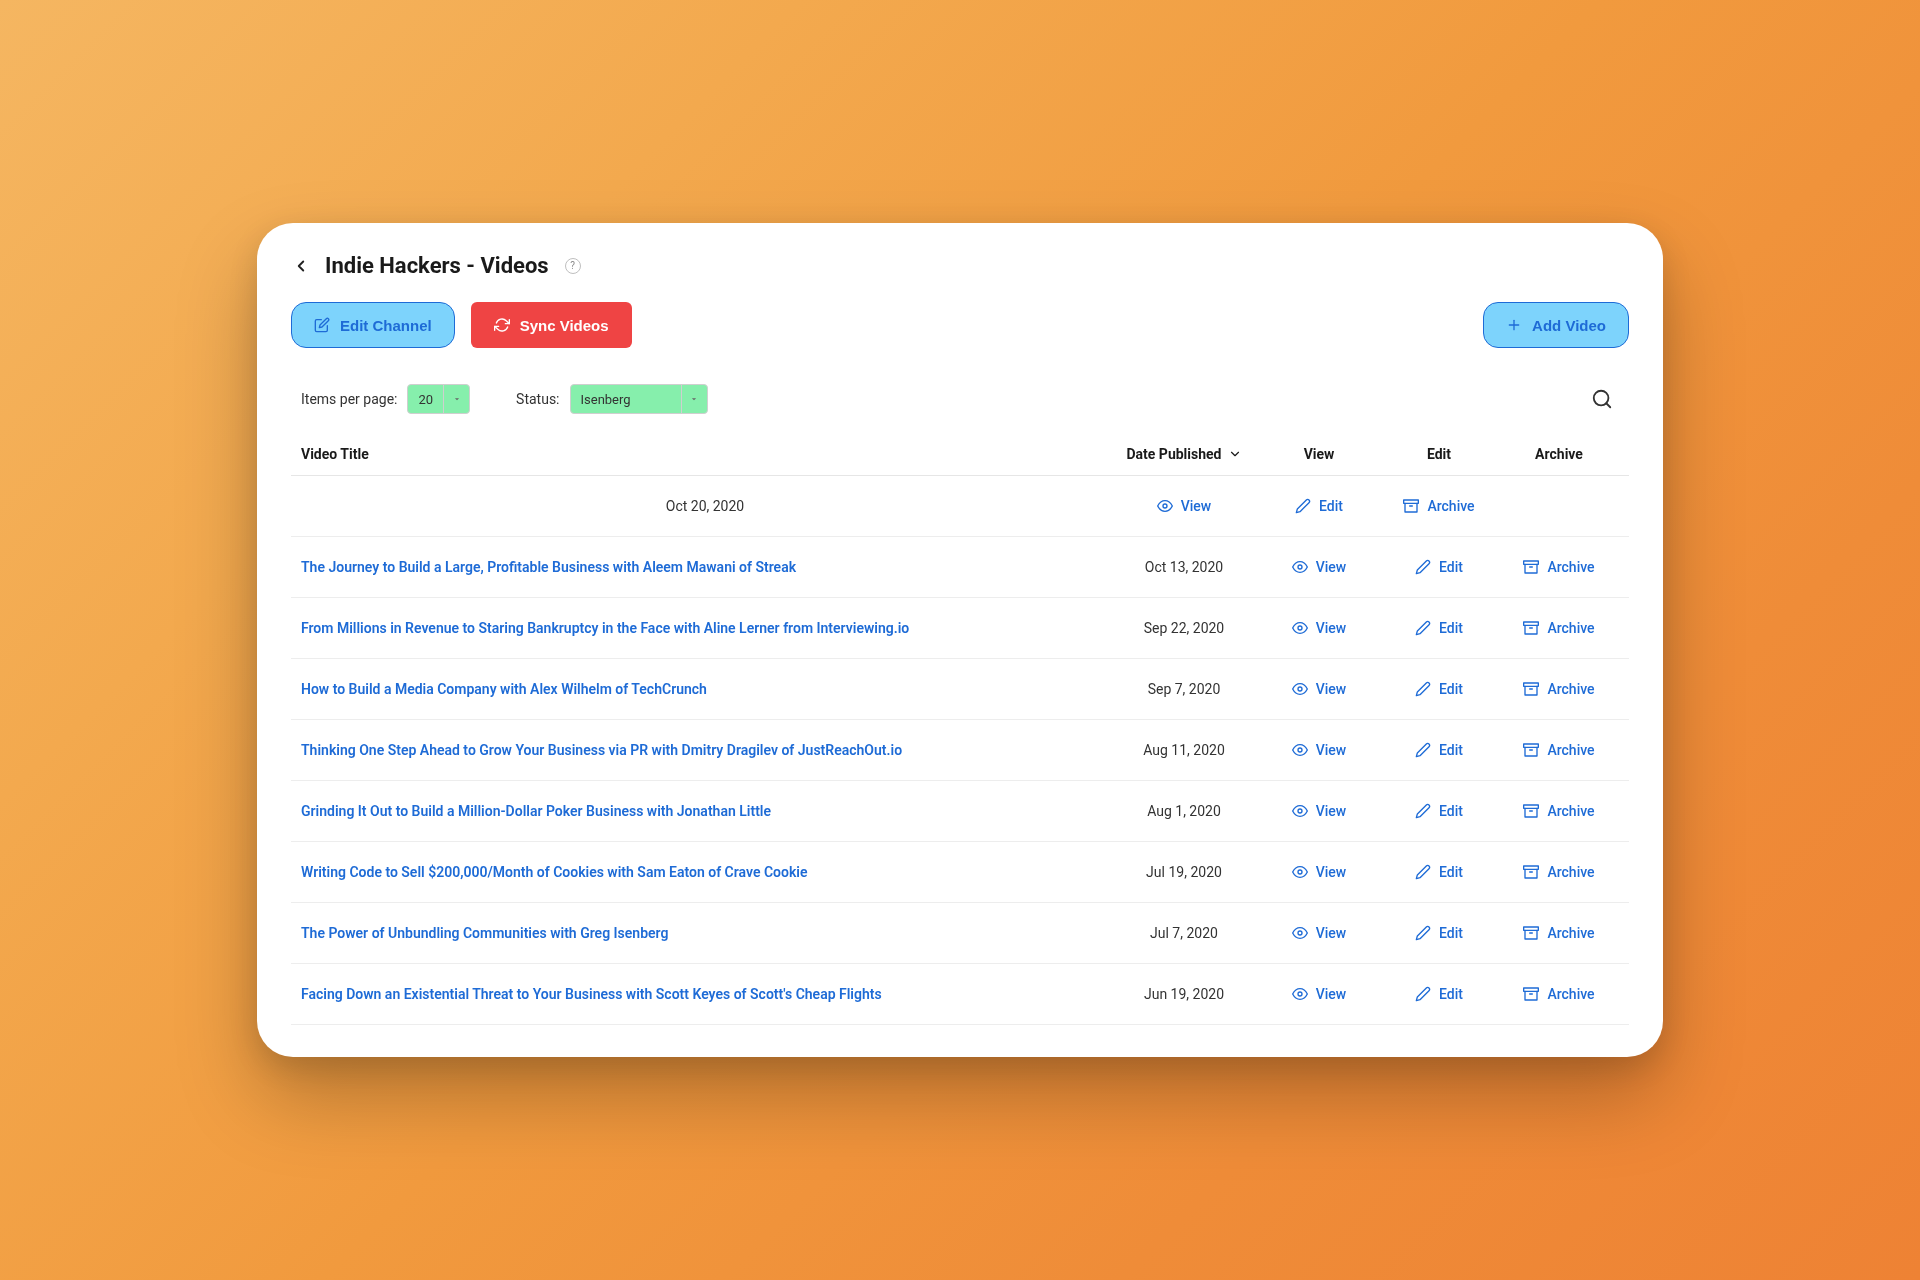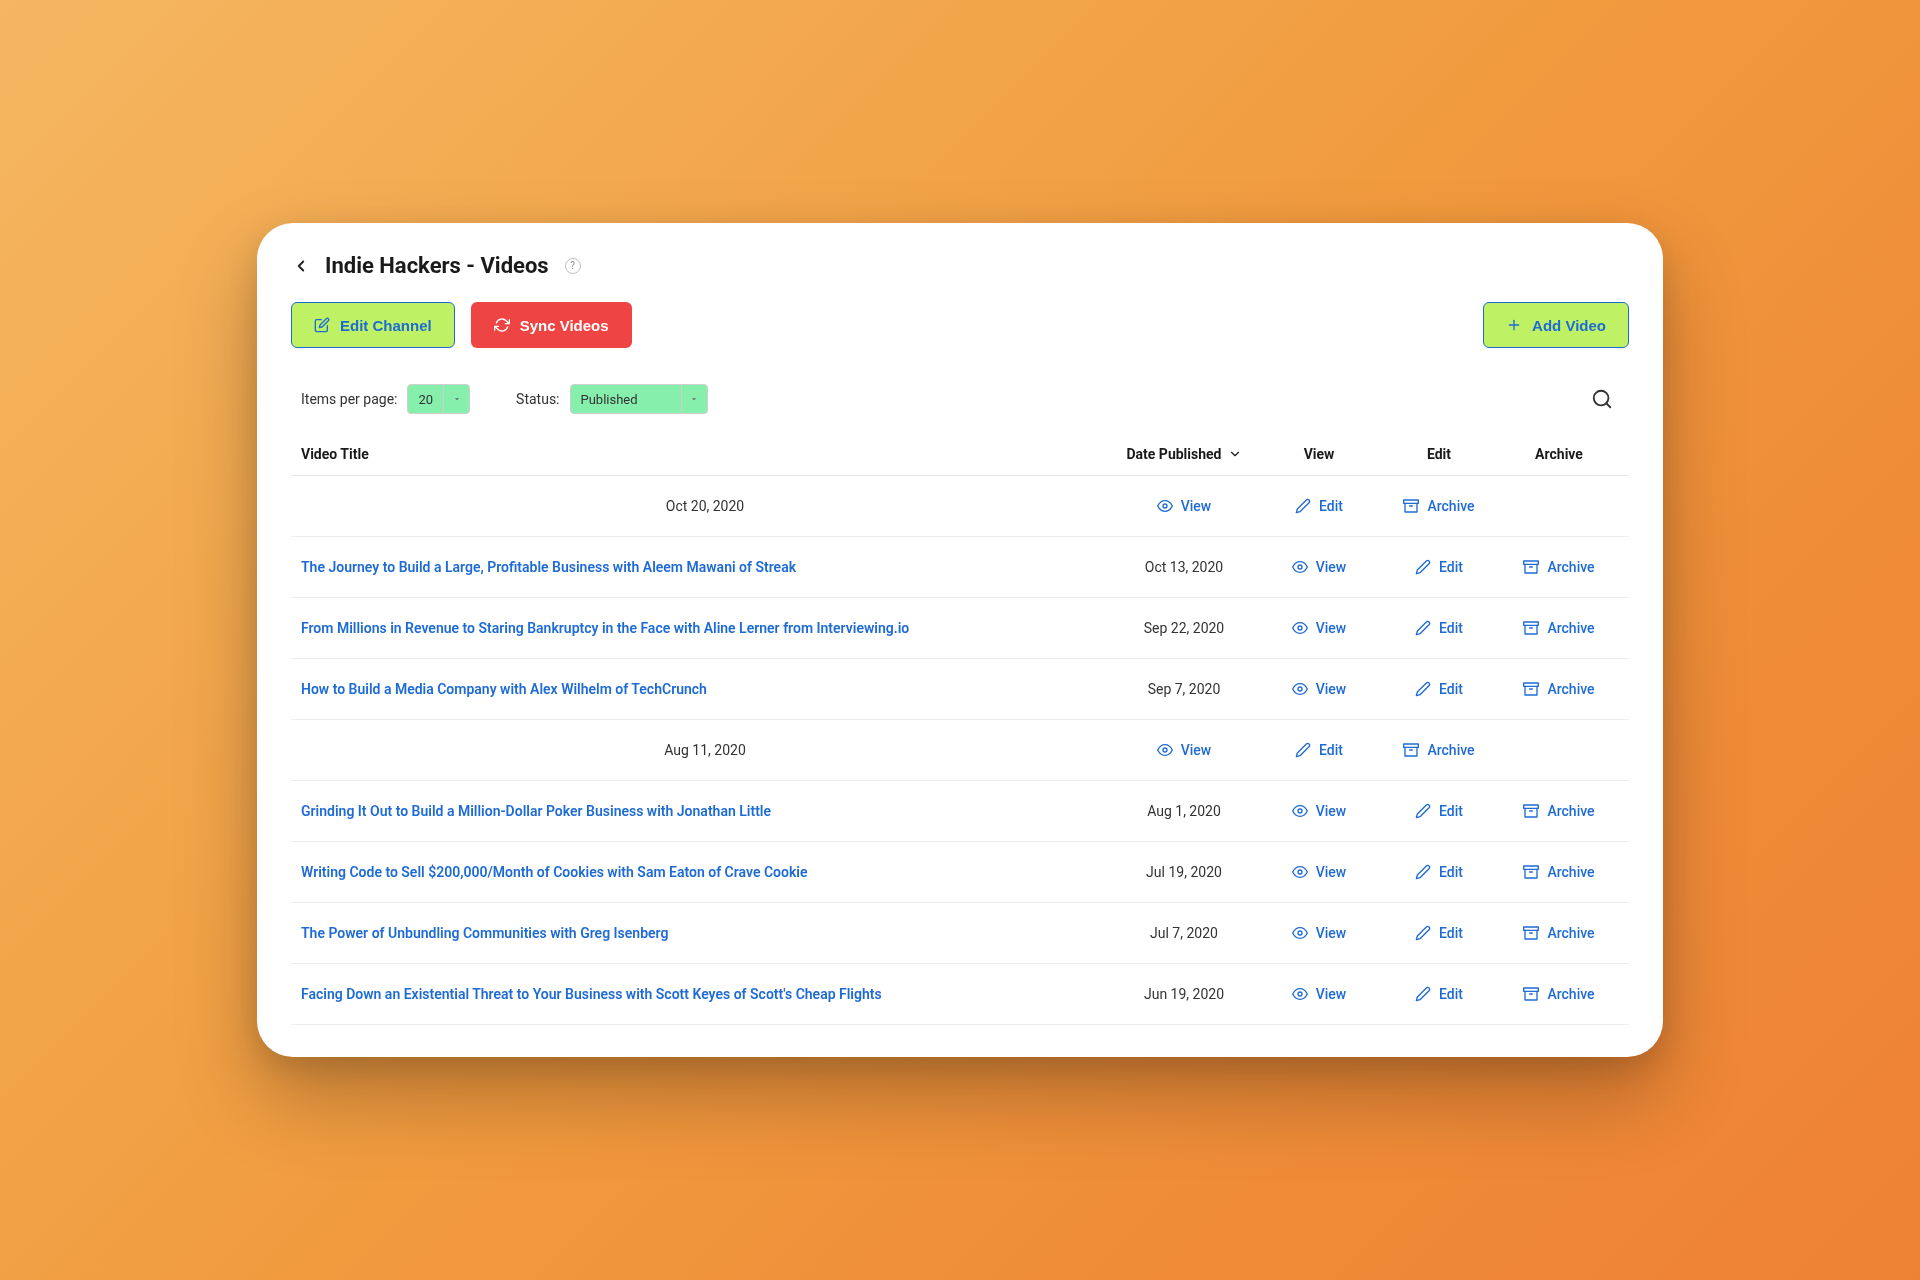--- a/index.html
+++ b/index.html
@@ -44,21 +44,21 @@
   .toolbar {
     display:flex; align-items:center; gap:16px; margin-bottom: 36px;
   }
   .btn {
     display:inline-flex; align-items:center; gap:10px;
     height: 46px; padding: 0 22px; border-radius: 6px;
     font-size: 15px; font-weight: 600; cursor:pointer;
     border: 1.5px solid transparent;
   }
   .btn-outline {
-    border-color: #1E6BD6; color:#1E6BD6; background:#bef264;
+    border-color: #1E6BD6; color:#1E6BD6; background:#7dd3fc;border-radius:15px;
   }
   .btn-primary {
     background:#ef4444; color:#fff;
   }
   .btn-right { margin-left:auto; }
   .btn svg { width:16px; height:16px; }
   .filters {
     display:flex; align-items:center; gap: 14px;
     padding: 0 10px 18px 10px;
     font-size: 14px; color:#333;
@@ -156,21 +156,21 @@
       <span class="sel-val">20</span>
       <span class="sel-caret">
         <svg viewBox="0 0 24 24" width="10" height="10" fill="currentColor">
             <path d="M7 10l5 5 5-5z"></path>
           </svg>
       </span>
     </div>
     <span class="spacer"></span>
     <span class="label">Status:</span>
     <div class="select wide">
-      <span class="sel-val">Published</span>
+      <span class="sel-val">Isenberg</span>
       <span class="sel-caret">
         <svg viewBox="0 0 24 24" width="10" height="10" fill="currentColor">
             <path d="M7 10l5 5 5-5z"></path>
           </svg>
       </span>
     </div>
     <span class="search-icon">
       <svg viewBox="0 0 24 24" width="22" height="22" fill="none" stroke="currentColor" stroke-width="2" stroke-linecap="round" stroke-linejoin="round">
           <circle cx="11" cy="11" r="8"></circle>
           <line x1="21" y1="21" x2="16.65" y2="16.65"></line>
@@ -289,20 +289,21 @@
       <svg viewBox="0 0 24 24" fill="none" stroke="currentColor" stroke-width="2" stroke-linecap="round" stroke-linejoin="round">
               <polyline points="21 8 21 21 3 21 3 8"></polyline>
               <rect x="1" y="3" width="22" height="5"></rect>
               <line x1="10" y1="12" x2="14" y2="12"></line>
             </svg>
       <span>Archive</span>
     </div>
   </div>
 
   <div class="trow">
+    <a class="title-link">Thinking One Step Ahead to Grow Your Business via PR with Dmitry Dragilev of JustReachOut.io</a>
     <div class="date">Aug 11, 2020</div>
     <div class="action">
       <svg viewBox="0 0 24 24" fill="none" stroke="currentColor" stroke-width="2" stroke-linecap="round" stroke-linejoin="round">
               <path d="M1 12s4-8 11-8 11 8 11 8-4 8-11 8-11-8-11-8z"></path>
               <circle cx="12" cy="12" r="3"></circle>
             </svg>
       <span>View</span>
     </div>
     <div class="action">
       <svg viewBox="0 0 24 24" fill="none" stroke="currentColor" stroke-width="2" stroke-linecap="round" stroke-linejoin="round">

